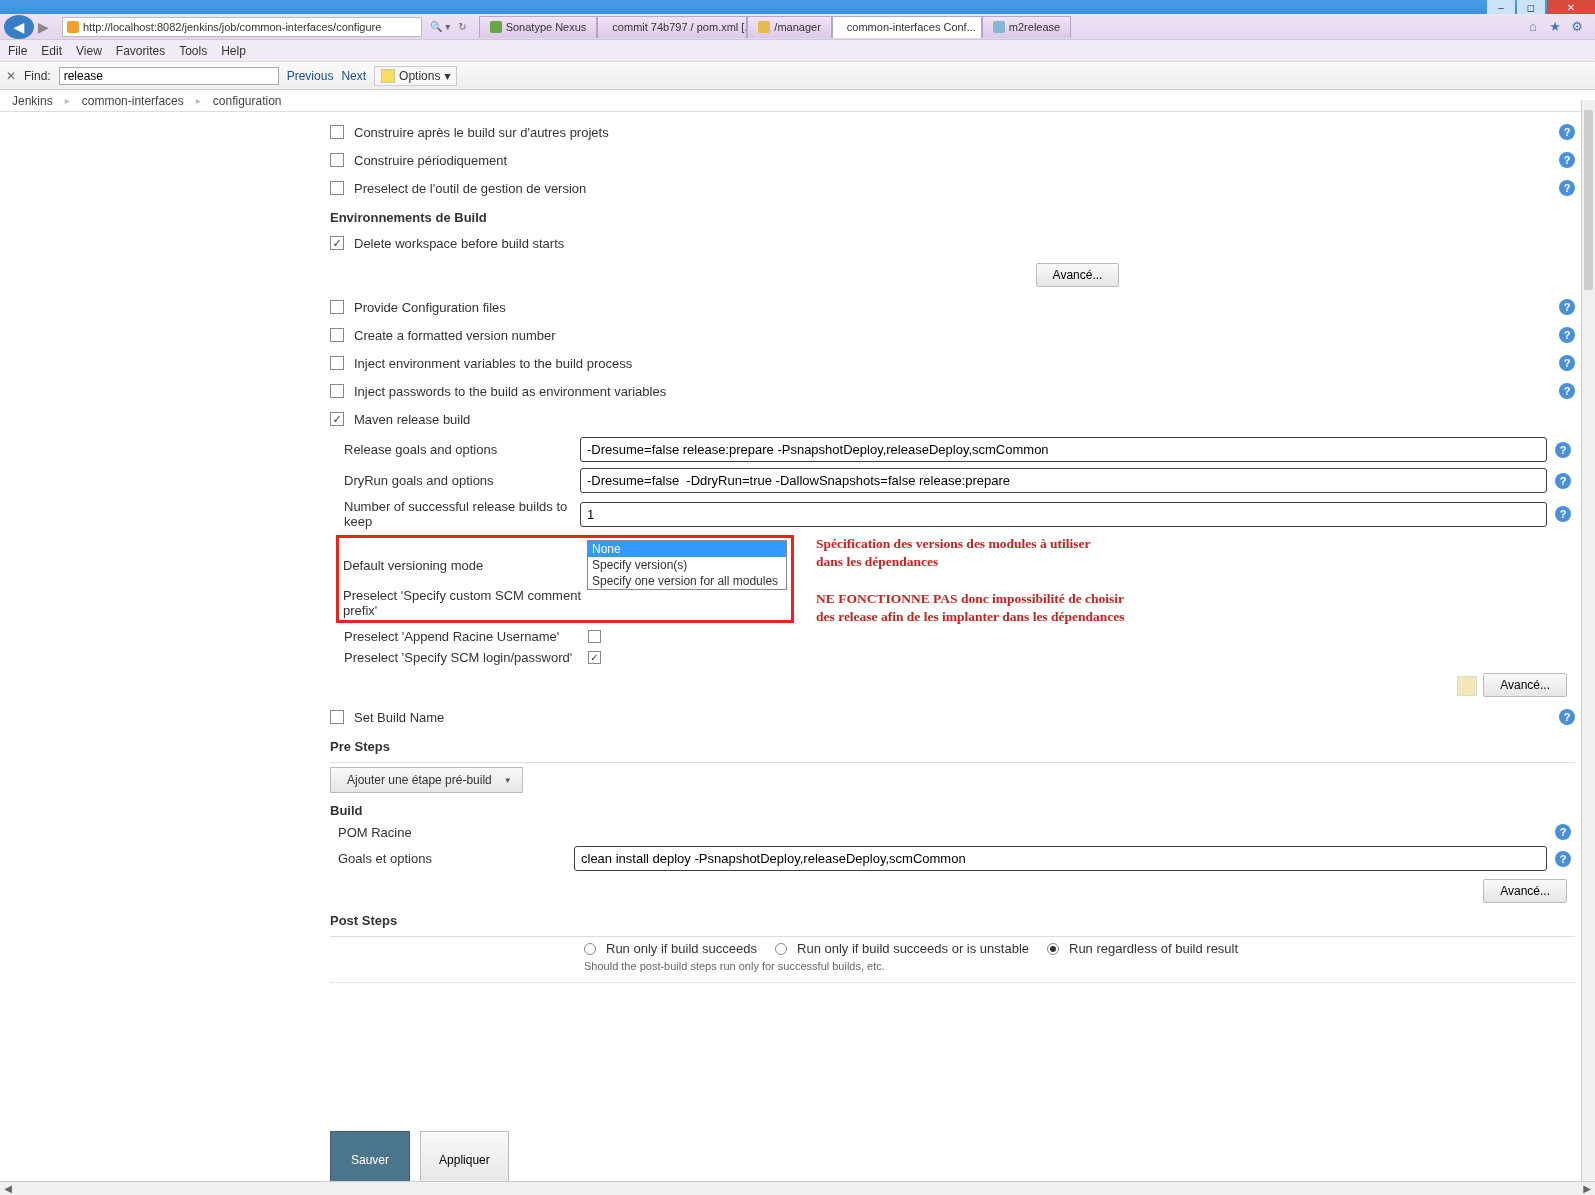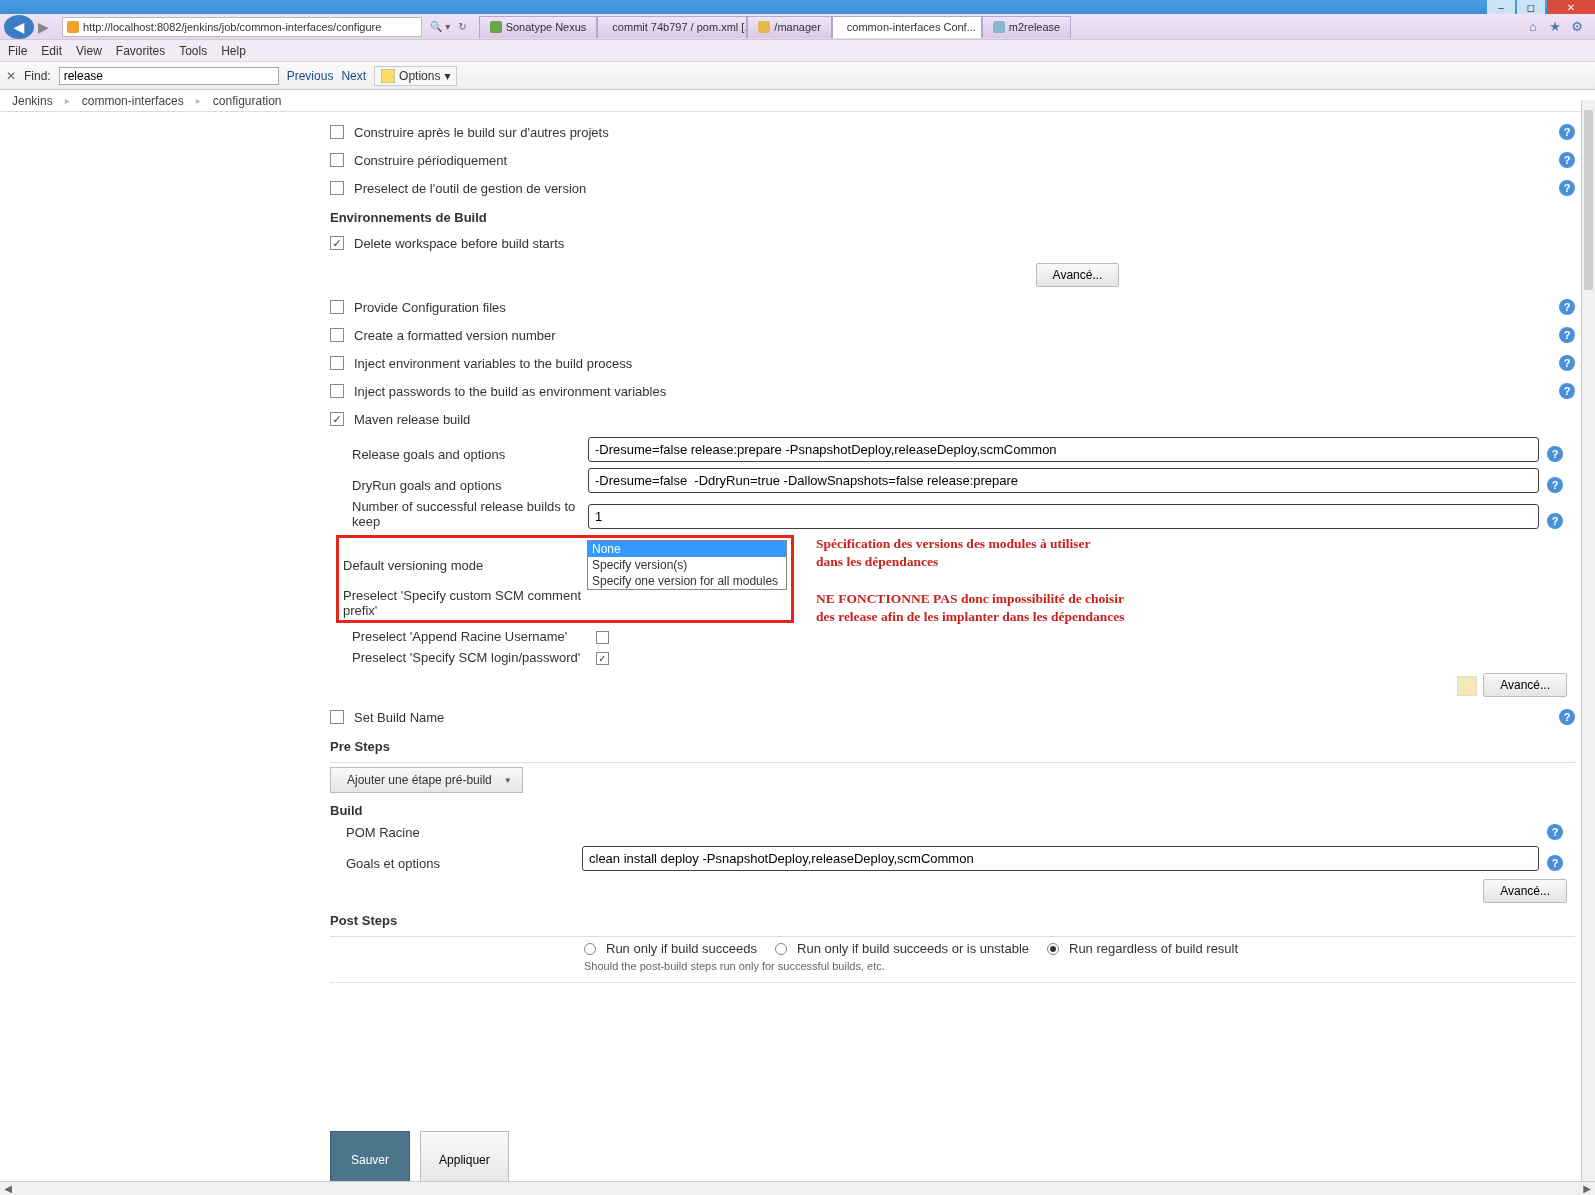--- a/index.html
+++ b/index.html
@@ -49,21 +49,21 @@
 .rb { width: 12px; height: 12px; border: 1px solid #888; border-radius: 50%; margin-right: 6px; display:inline-flex;align-items:center;justify-content:center;}
 .rb.checked::after{content:"";width:6px;height:6px;background:#333;border-radius:50%;}
 .label { flex: 0 0 auto; font-size: 13px; }
 .help-icon { width: 16px; height: 16px; border-radius: 50%; background: #4a90d9; color: #fff; font-size: 11px; display: flex; align-items: center; justify-content: center; margin-left: auto; cursor: pointer; font-weight:bold;}
 .section-title { font-weight: bold; font-size: 13px; margin: 10px 0 6px; }
 .btn { background: linear-gradient(#f9f9f9,#e5e5e5); border: 1px solid #bbb; padding: 4px 16px; font-size: 12px; cursor: pointer; border-radius: 2px; }
 .btn-center { text-align: center; margin: 8px 0 8px 250px; }
 .btn-right { text-align: right; margin: 8px 0; padding-right: 8px;}
 .btn-right .pencil { display:inline-block; width:20px;height:20px; background:#f5e8b8; margin-right:6px; vertical-align:middle; border:1px solid #ddc;}
 .subsection { padding-left: 6px; }
-.field-row { display: flex; align-items: flex-end; margin: 6px 12px; }
+.field-row { display: flex; align-items: center; margin: 6px 4px; }
 .field-label { width: 240px; font-size: 13px; padding-left:4px; }
 .text-input { flex: 1; border: 1px solid #404040; border-radius: 3px; padding: 4px 6px; font-size: 13px; margin-right: 8px; }
 
 
 .red-box { border: 3px solid #e5261a; padding: 2px 2px 2px 4px; display:flex; flex-direction:column; margin:2px 0;}
 .red-box-row1{ display:flex; align-items:center;}
 .red-box-row2{ display:flex; align-items:center; margin-top:-2px;}
 .select-list { border: 1px solid #888; width: 200px; }
 .select-item { padding: 1px 4px; font-size: 12px; }
 .select-item.selected { background: #3399ff; color: #fff; }

